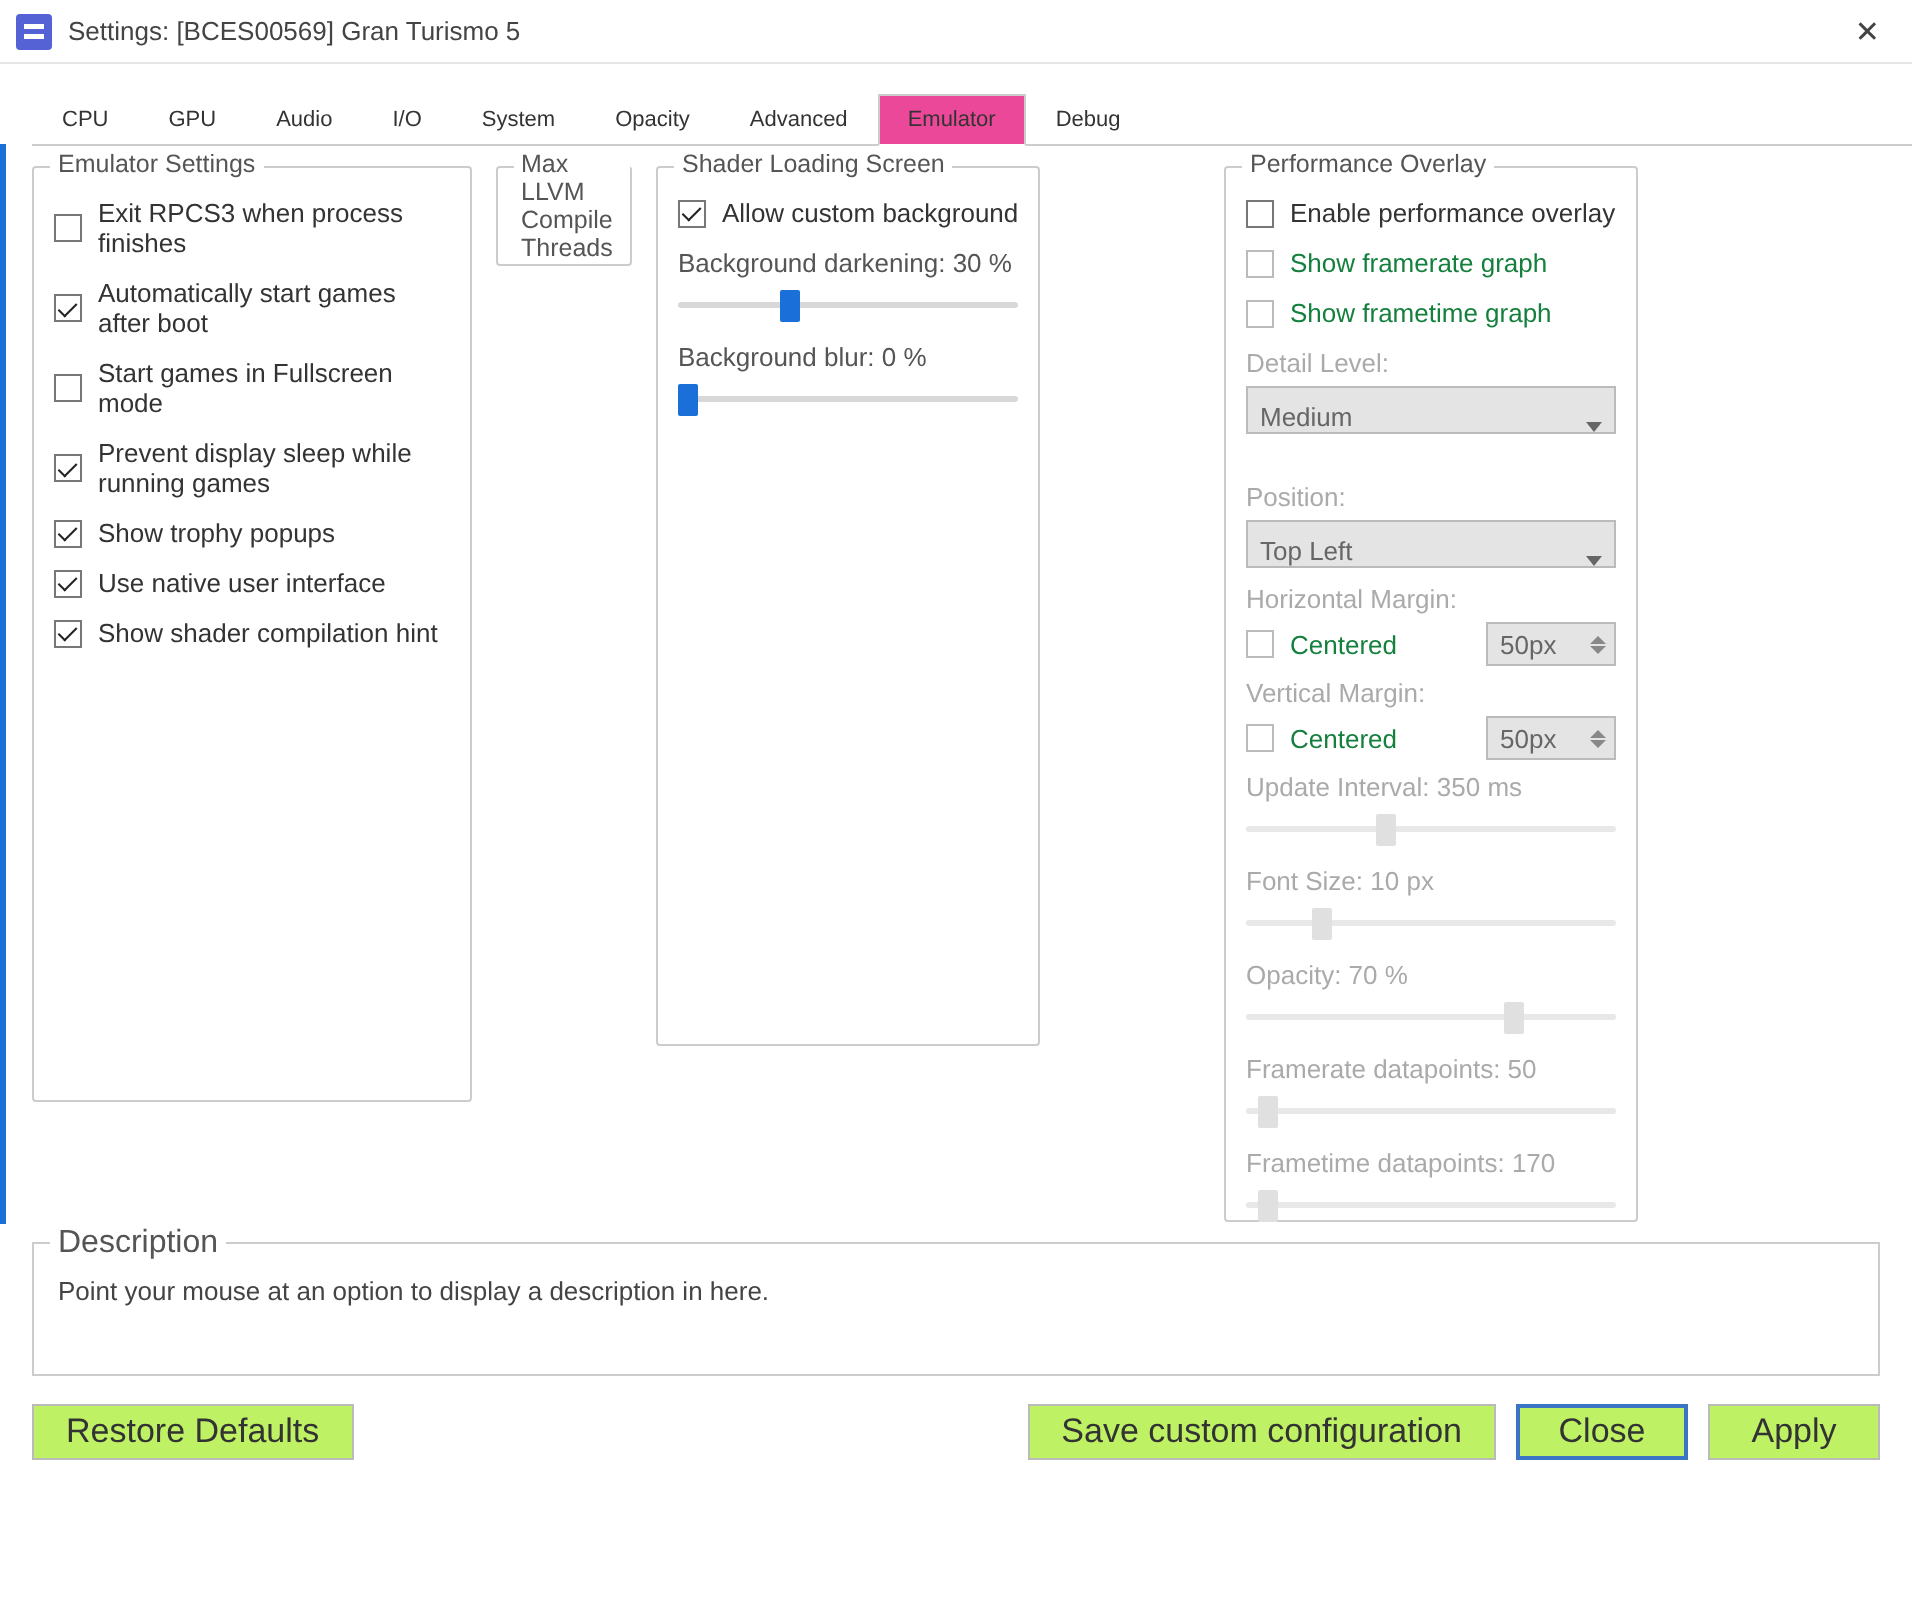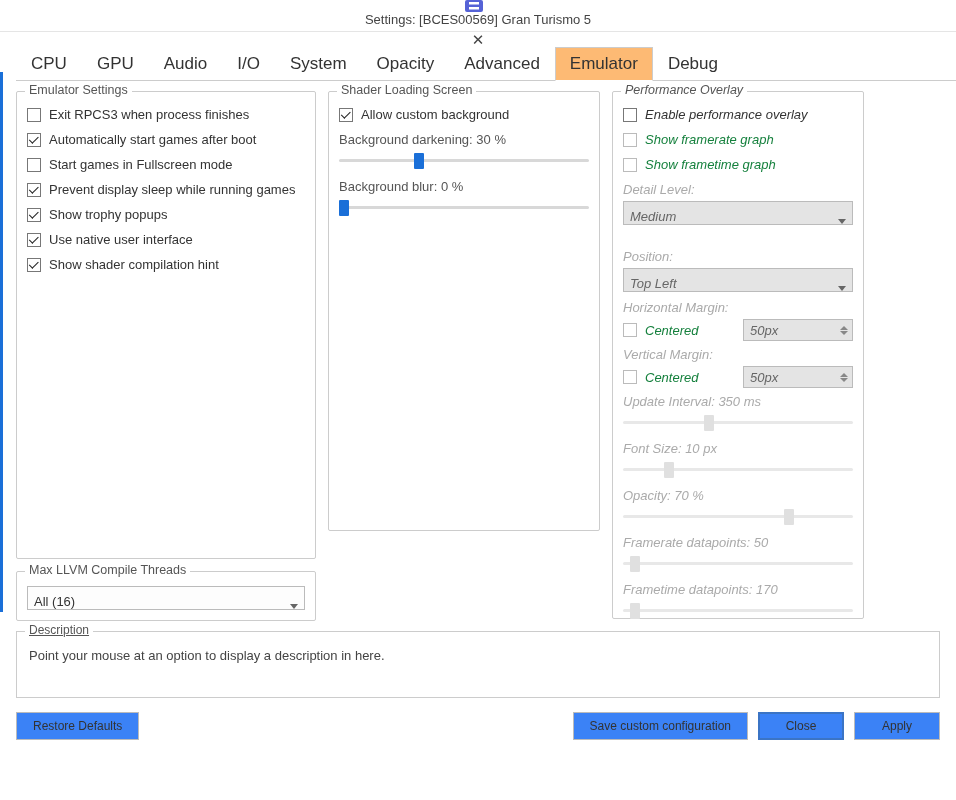--- a/index.html
+++ b/index.html
@@ -12,21 +12,20 @@
     width: 956px;
     height: 800px;
     overflow: hidden;
   }
   .titlebar {
     height: 32px;
     display: flex;
     align-items: center;
     padding: 0 8px;
     border-bottom: 1px solid #e5e5e5;
-    flex-direction: column;
   }
   .app-icon {
     width: 18px; height: 18px;
     background: #5562d6;
     border-radius: 2px;
     display: flex; align-items: center; justify-content: center;
     margin-right: 8px;
   }
   .app-icon svg { width: 12px; height: 12px; }
   .titlebar .title { flex: 1; color: #444; font-size: 13px; }
@@ -36,38 +35,38 @@
     margin: 14px 0 0 16px;
     border-bottom: 1px solid #ccc;
     position: relative;
   }
   .tab {
     padding: 6px 14px;
     border: 1px solid transparent;
     border-bottom: none;
     color: #333;
     cursor: pointer;
-    font-size: 17px;
+    font-size: 11px;
     position: relative;
     top: 1px;
   }
   .tab.active {
-    background: #fdba74;
+    background: #ec4899;
     border-color: #ccc;
     border-bottom: 1px solid #fff;
   }
   .panel {
     padding: 10px 16px 8px 16px;
     display: flex;
     gap: 12px;
   }
-  .col { display: flex; flex-direction: column; gap: 12px; }
+  .col { display: flex; flex-direction: row; gap: 12px; }
   .col-left { width: 300px; }
   .col-mid { width: 272px; }
-  .col-right { width: 252px; font-style: italic; }
+  .col-right { width: 252px; }
   .group {
     border: 1px solid #ccc;
     border-radius: 2px;
     padding: 10px 10px 12px 10px;
     position: relative;
   }
   .group-title {
     position: absolute;
     top: -9px;
     left: 8px;
@@ -190,40 +189,39 @@
     border: 1px solid #ccc;
     padding: 10px 12px 34px 12px;
     position: relative;
   }
   .desc-title {
     position: absolute;
     top: -9px; left: 8px;
     background: #fff;
     padding: 0 4px;
     color: #555;
-    font-size: 12px;
-    text-decoration: underline;
+    font-size: 16px;
   }
   .desc-text { color: #444; padding-top: 6px; }
   .bottom-bar {
     display: flex;
     justify-content: space-between;
     padding: 6px 16px 12px 16px;
   }
   .bottom-left, .bottom-right { display: flex; gap: 10px; }
   .bbtn {
     height: 28px;
     border: 1px solid #bbb;
-    background: #3b82f6;
+    background: #bef264;
     padding: 0 16px;
     display: flex;
     align-items: center;
     justify-content: center;
     cursor: pointer;
-    font-size: 12px;
+    font-size: 17px;
     min-width: 86px;
   }
   .bbtn.primary { border: 2px solid #3b74c5; }
   .left-accent {
     position: absolute;
     left: 0; top: 72px;
     width: 3px; height: 540px;
     background: #1a6fd8;
   }
 </style>

